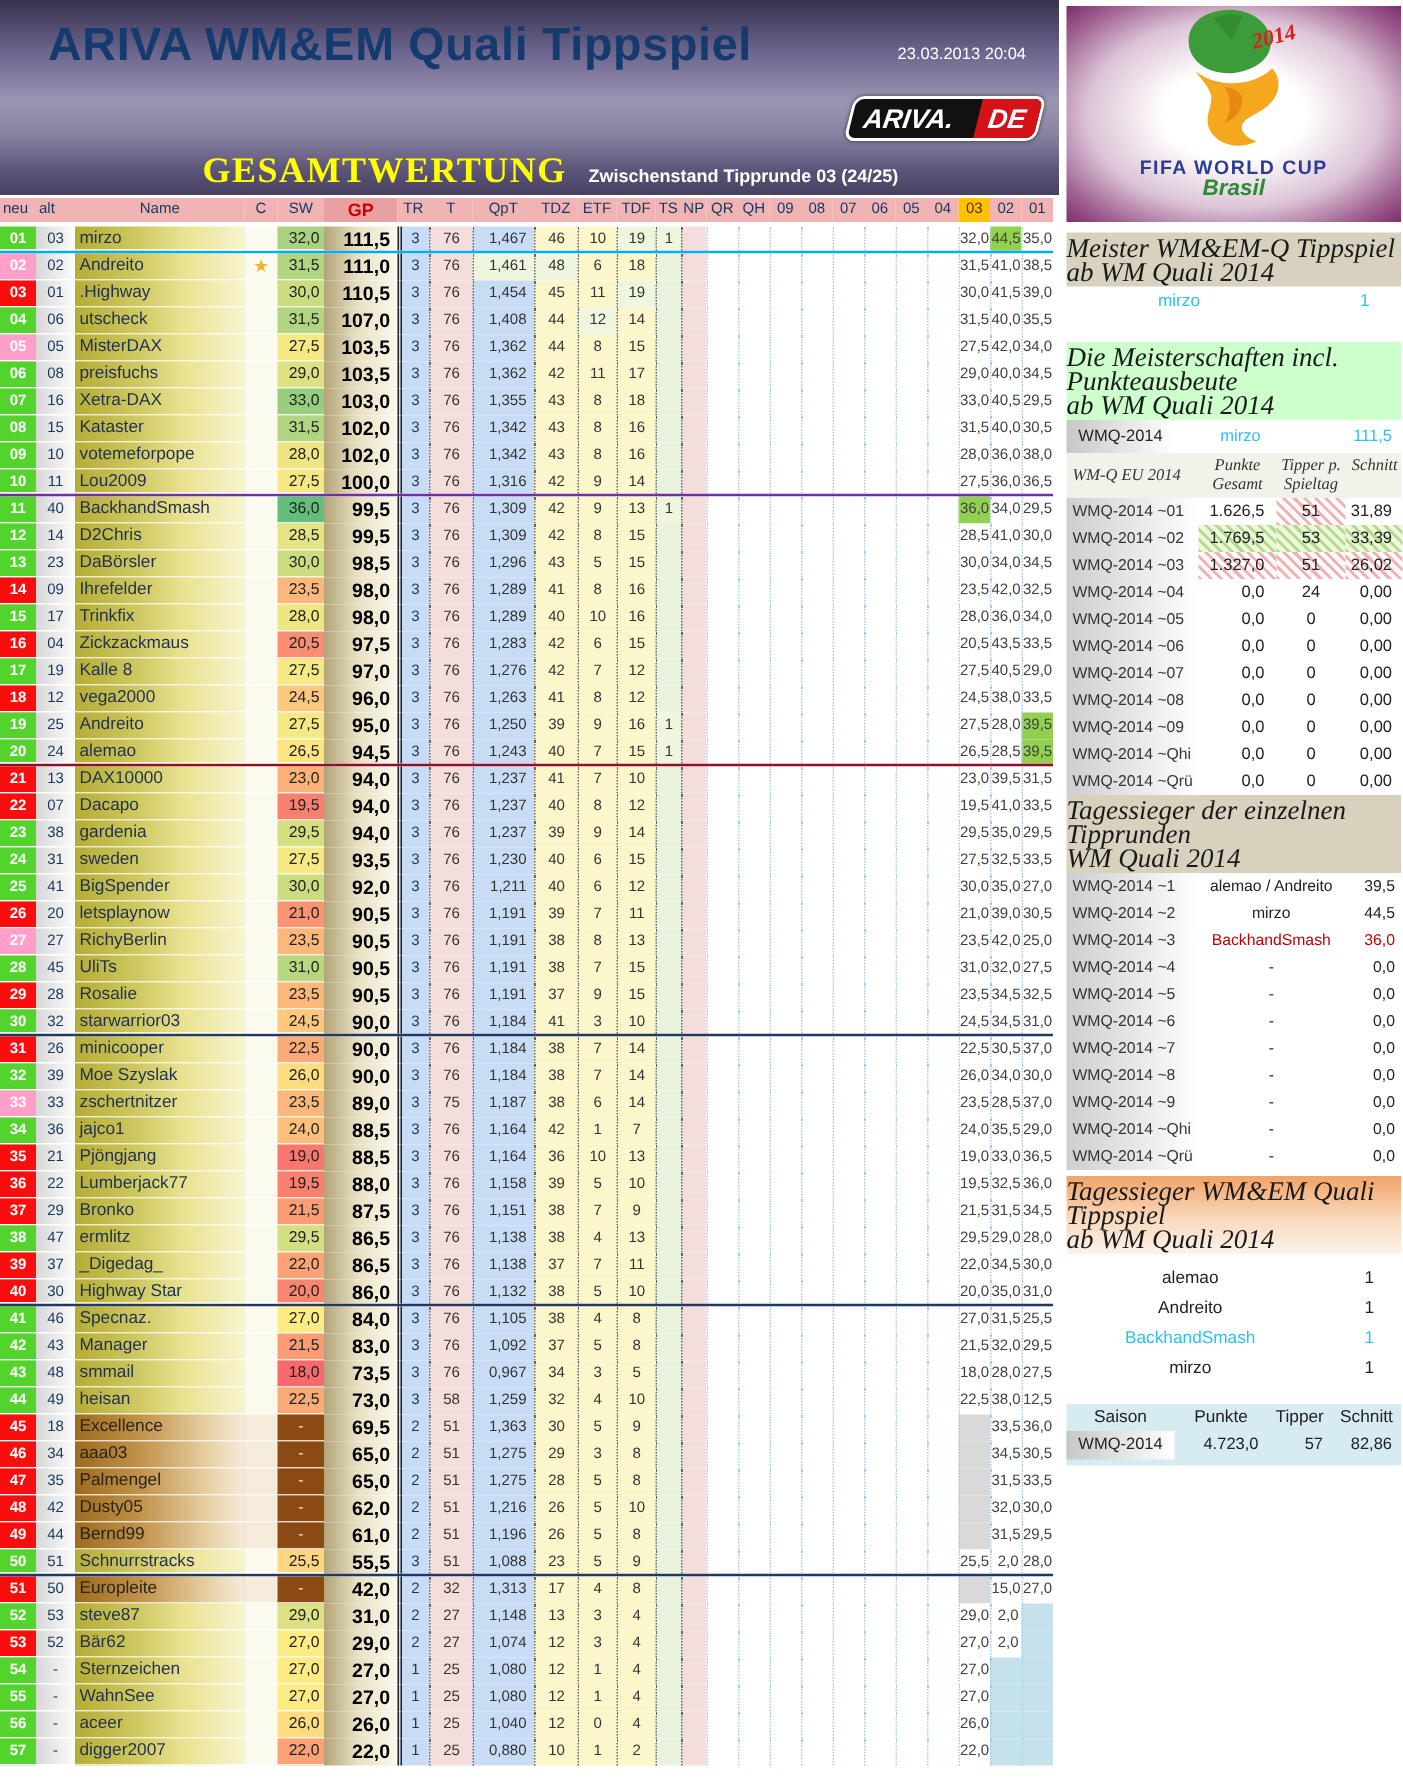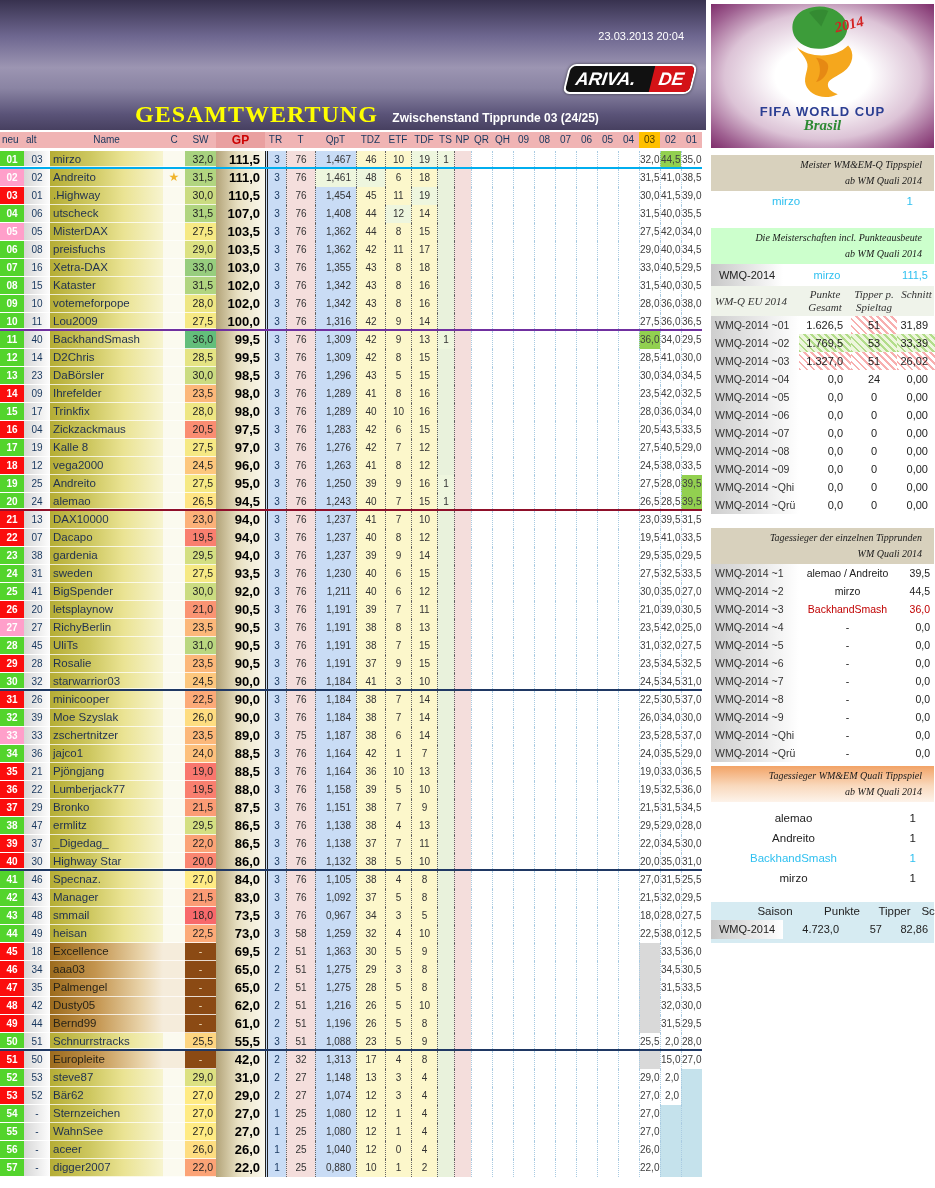--- a/index.html
+++ b/index.html
@@ -61,24 +61,24 @@
   .hatch-g { background-color:#eef6de !important;
     background-image:repeating-linear-gradient(45deg, rgba(130,200,70,.55) 0 2px, rgba(255,255,255,0) 2px 5px); }
   .hatch-r { background-image:repeating-linear-gradient(45deg, rgba(242,110,110,.55) 0 2px, rgba(255,255,255,0) 2px 5px); }
 
   
   .right { position:absolute; left:710px; top:0; width:225px; }
   .fifa-box { margin:4px 1px 0 1px; height:144px; position:relative; text-align:center;
     background:radial-gradient(ellipse at center, #ffffff 30%, #dcc3d6 62%, #a06292 85%, #7e2d6b 100%); }
   .fifa-box svg { display:block; margin:2px auto 0 auto; }
   .fifa-l1 { font-size:13px; font-weight:bold; color:#2b3e92; letter-spacing:1px; margin-top:-4px; }
-  .fifa-l2 { font-family:Liberation Serif, serif; font-size:15px; font-weight:bold; font-style:italic; color:#2e8a34; margin-top:-2px; }
+  .fifa-l2 { font-family:Liberation Sans, sans-serif; font-size:15px; font-weight:bold; font-style:italic; color:#2e8a34; margin-top:-2px; }
 
   .panel { margin:0 1px; }
-  .p-head { font-family:"Liberation Serif", serif; font-style:italic; font-size:10px; color:#1a1a1a; text-align:right; line-height:16px; padding:2px 12px; }
+  .p-head { font-family:"Liberation Serif", serif; font-style:italic; font-size:18px; color:#1a1a1a; text-align:left; line-height:16px; padding:2px 0; }
   .p-head.beige { background:#d8d1bd; }
   .p-head.green { background:#ccffcc; }
   .p-head.peach { background:linear-gradient(180deg,#f2a366 0%,#f9d9bd 55%,#fdf3ea 100%); }
   .p-head.blue-top { background:#d6ebf2; }
   .panel.bluebg { background:#d6ebf2; padding-bottom:4px; }
 
   .m-row { display:grid; grid-template-columns:150px 60px; height:20px; line-height:20px; font-size:11.5px; }
   .m-name { text-align:center; color:#2fc0f0; }
   .m-count { text-align:right; padding-right:8px; color:#2fc0f0; }
 
@@ -99,33 +99,34 @@
   .tw-label { background:linear-gradient(90deg,#cecece,#fff); color:#333; padding-left:4px; }
   .tw-name { text-align:center; color:#222; }
   .tw-score { text-align:right; padding-right:4px; color:#222; }
   .tw-red { color:#c00000 !important; }
 
   .tt-row { display:grid; grid-template-columns:165px 50px; height:20px; line-height:20px; font-size:11.5px; }
   .tt-name { text-align:center; color:#222; }
   .tt-count { text-align:right; padding-right:10px; color:#222; }
   .tt-cyan { color:#2fc0f0 !important; }
 
-  .g-colhead { display:grid; grid-template-columns:72px 62px 43px 46px; height:18px; line-height:18px; font-size:11.5px; color:#222;padding-left:28px; }
+  .g-colhead { display:grid; grid-template-columns:72px 62px 43px 46px; height:18px; line-height:18px; font-size:11.5px; color:#222; }
   .g-colhead div { text-align:center; }
   .g-row { display:grid; grid-template-columns:72px 62px 43px 46px; height:19px; line-height:19px; font-size:11px; }
   .g-label { background:linear-gradient(90deg,#c7c7c7,#fff); text-align:center; color:#222; }
   .g-num { text-align:right; padding-right:6px; color:#222; }
 </style>
 </head>
 <body>
 
 <div class="page">
 
   <div class="left">
     <div class="banner">
+      <div class="title">ARIVA WM&amp;EM Quali Tippspiel</div>
       <div class="datetime">23.03.2013 20:04</div>
       <div class="ariva-logo">
         <span class="lg-red"></span>
         <span class="lg-main">ARIVA.</span>
         <span class="lg-de">DE</span>
       </div>
       <div class="section-line">
         <span class="gesamt">GESAMTWERTUNG</span>
         <span class="zwischen">Zwischenstand Tipprunde 03 (24/25)</span>
       </div>
@@ -1813,21 +1814,21 @@
           </div>
           <div class="r-row">
             <div class="r-label">WMQ-2014 ~Qrü</div>
             <div class="r-num">0,0</div>
             <div class="r-num ctr">0</div>
             <div class="r-num">0,00</div>
           </div>
         </div>
     </div>
 
-    <div class="panel" style="margin-top:14px">
+    <div class="panel" style="margin-top:0">
       <div class="p-head beige">
         <div>Tagessieger der einzelnen Tipprunden</div>
         <div>WM Quali 2014</div>
       </div>
       <div>
           <div class="tw-row">
             <div class="tw-label">WMQ-2014 ~1</div>
             <div class="tw-name">alemao / Andreito</div>
             <div class="tw-score">39,5</div>
           </div>

